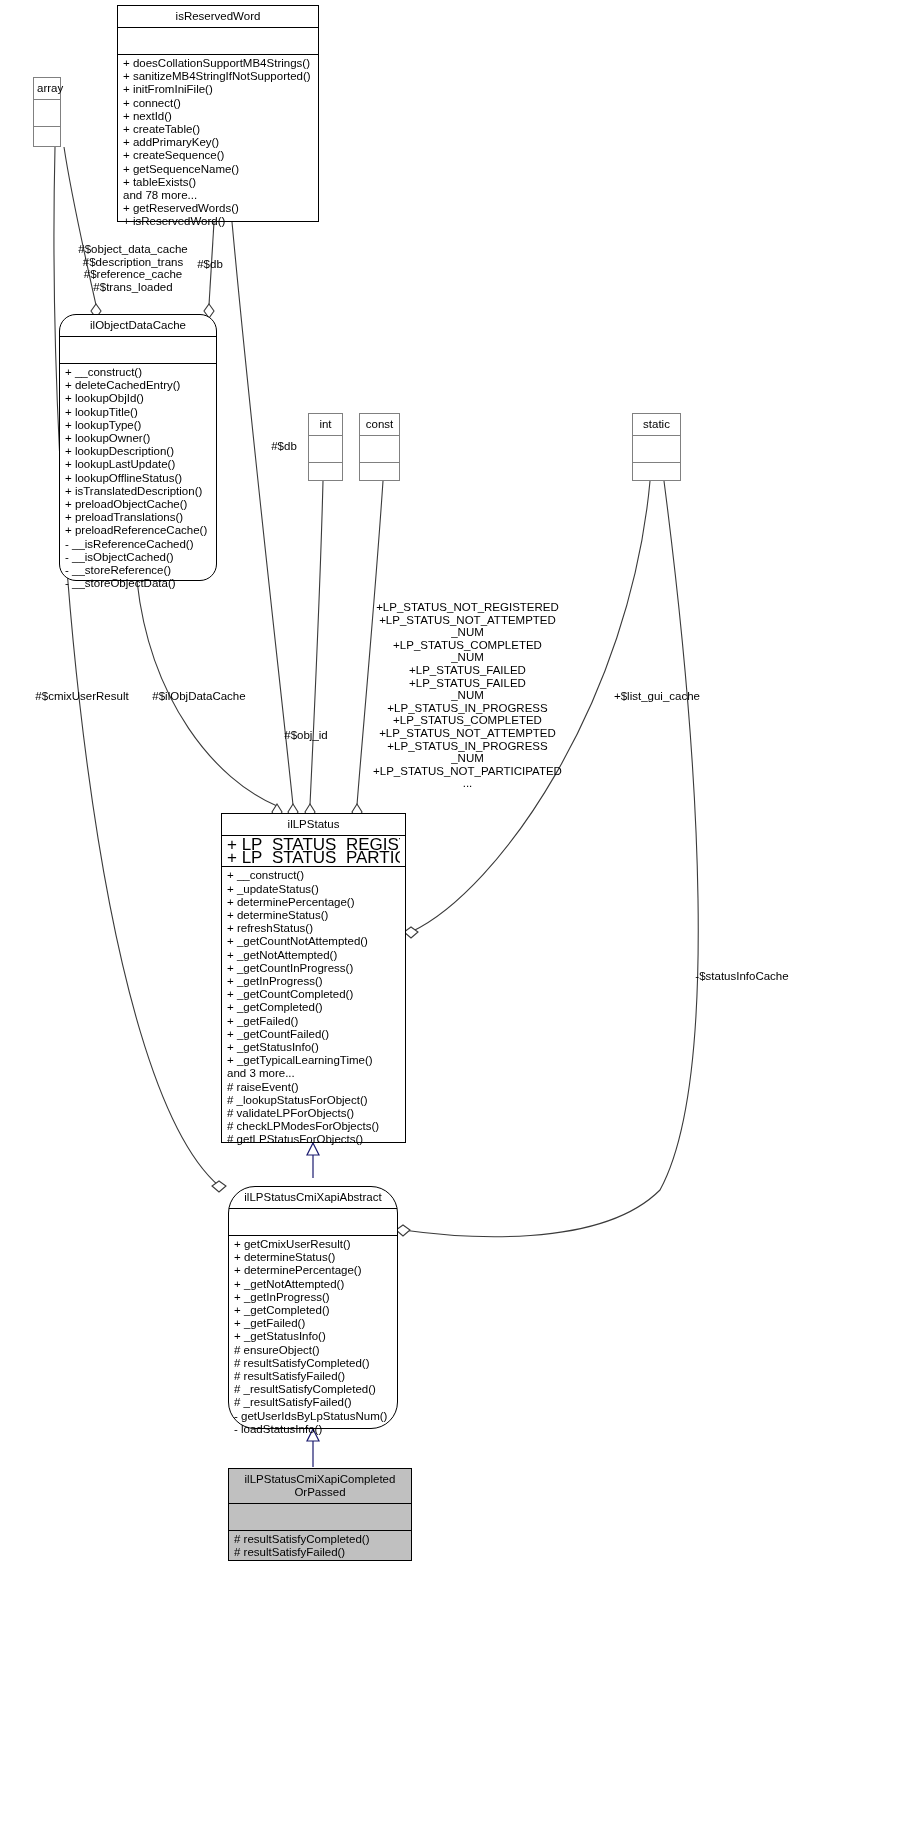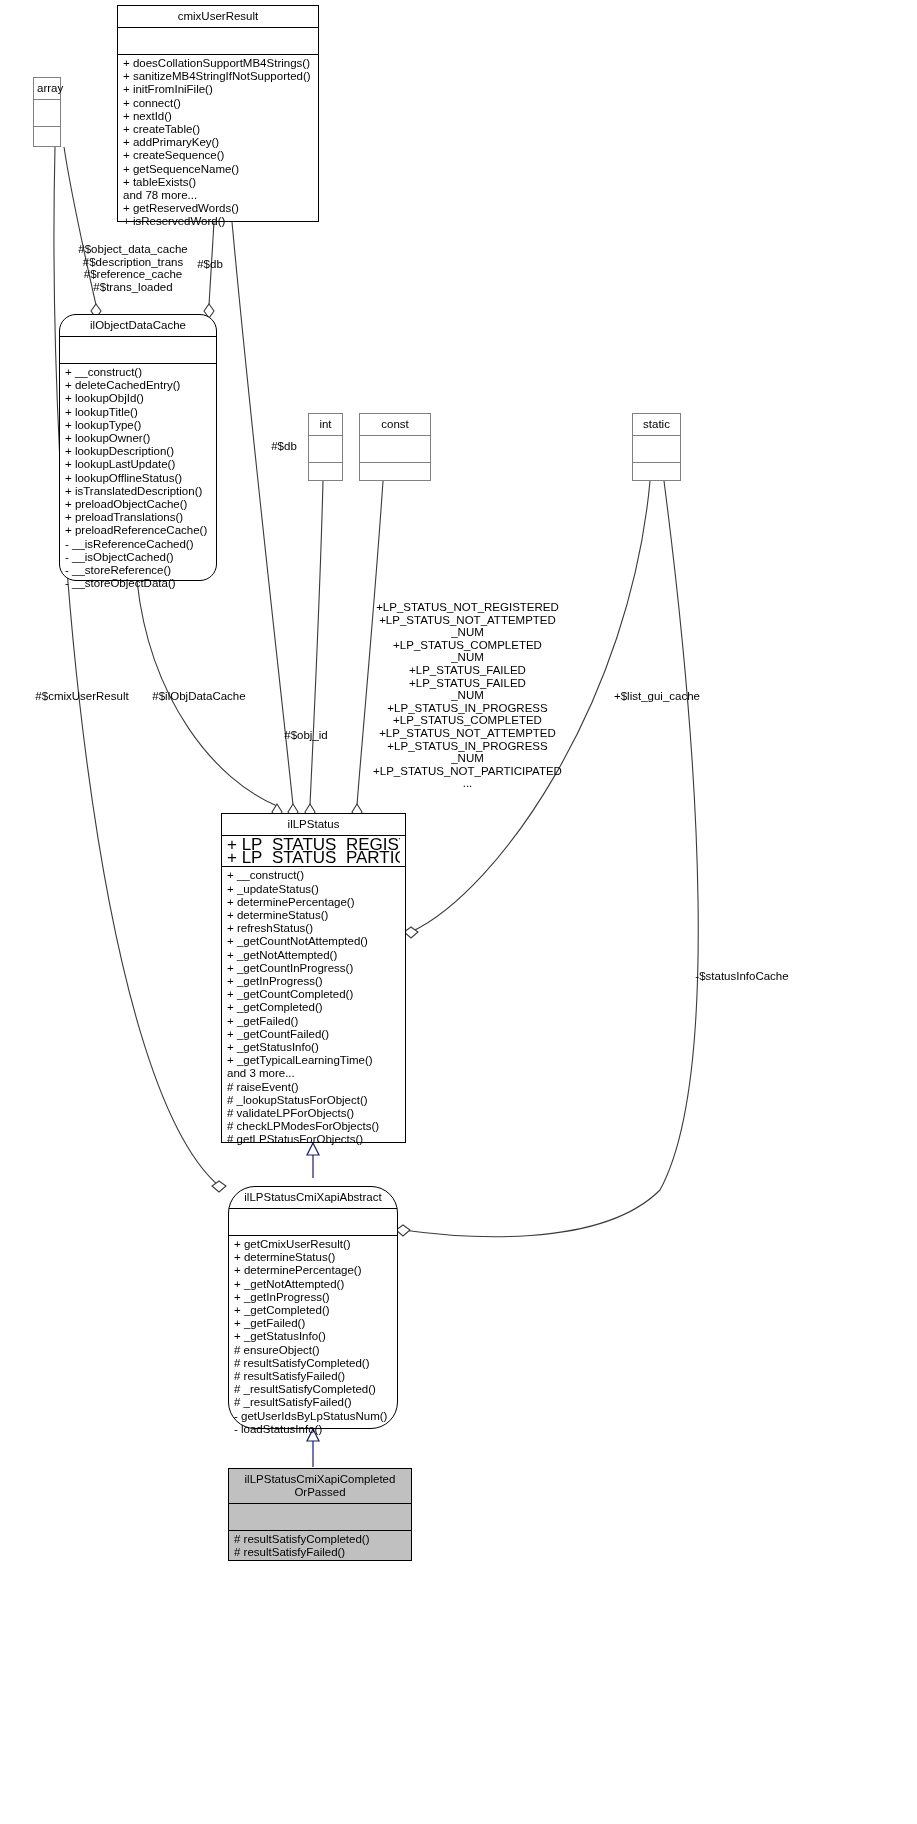--- a/index.html
+++ b/index.html
@@ -68,21 +68,21 @@
       <path d="M313,1143 L313,1178"></path>
       <path d="M313,1429 L313,1467"></path>
     </g>
     <g stroke="#1a1a6e" stroke-width="1.2" fill="#ffffff">
       <polygon points="313,1143 307,1155 319,1155"></polygon>
       <polygon points="313,1429 307,1441 319,1441"></polygon>
     </g>
   </svg>
 
   <div class="node" style="left:117px;top:5px;width:202px;height:217px;">
-    <div class="n-title">cmixUserResult</div>
+    <div class="n-title">isReservedWord</div>
     <div class="n-attrs empty-box"></div>
     <div class="n-ops">
       <div>+ doesCollationSupportMB4Strings()</div>
       <div>+ sanitizeMB4StringIfNotSupported()</div>
       <div>+ initFromIniFile()</div>
       <div>+ connect()</div>
       <div>+ nextId()</div>
       <div>+ createTable()</div>
       <div>+ addPrimaryKey()</div>
       <div>+ createSequence()</div>
@@ -123,21 +123,21 @@
       <div>- __storeObjectData()</div>
     </div>
   </div>
 
   <div class="node thin" style="left:308px;top:413px;width:35px;height:68px;">
     <div class="n-title">int</div>
     <div class="n-attrs empty-box"></div>
     <div class="n-ops" style="min-height:22px"></div>
   </div>
 
-  <div class="node thin" style="left:359px;top:413px;width:72px;height:68px;">
+  <div class="node thin" style="left:359px;top:413px;width:41px;height:68px;">
     <div class="n-title">const</div>
     <div class="n-attrs empty-box"></div>
     <div class="n-ops" style="min-height:22px"></div>
   </div>
 
   <div class="node thin" style="left:632px;top:413px;width:49px;height:68px;">
     <div class="n-title">static</div>
     <div class="n-attrs empty-box"></div>
     <div class="n-ops" style="min-height:22px"></div>
   </div>

